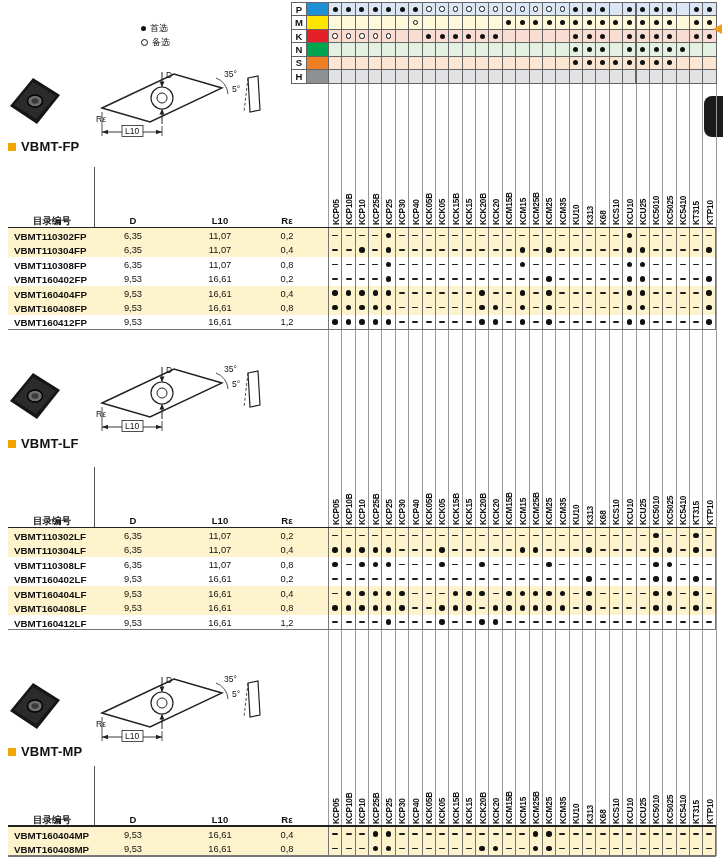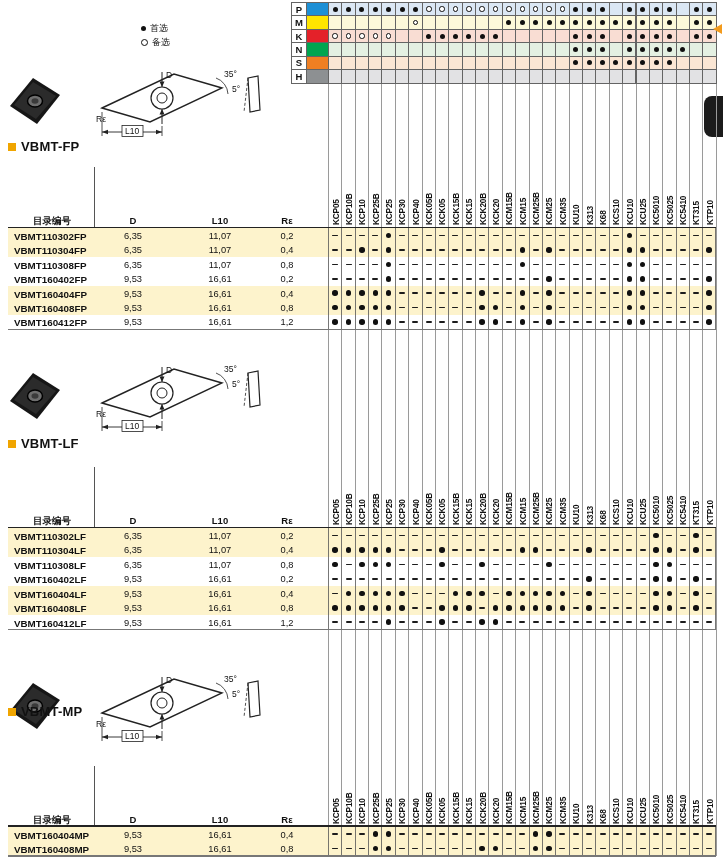--- a/index.html
+++ b/index.html
@@ -529,21 +529,21 @@
       <line x1="6" y1="66" x2="66" y2="66" stroke="#222" stroke-width="0.9"></line>
       <polygon points="6,66 12,63.8 12,68.2" fill="#222"></polygon>
       <polygon points="66,66 60,63.8 60,68.2" fill="#222"></polygon>
       <rect x="26" y="59.5" width="21" height="11" fill="#fff" stroke="#222" stroke-width="0.8"></rect>
       <text x="29" y="68">L10</text>
       <text x="0" y="56">Rε</text>
       <polygon points="152,12 162,10 164,44 154,46" fill="none" stroke="#222" stroke-width="1.2"></polygon>
       <line x1="152" y1="12" x2="148" y2="46" stroke="#222" stroke-width="0.8" stroke-dasharray="3,2"></line>
       <text x="136" y="26">5°</text>
     </svg>
-    <div class="section-title" style="left:8px;top:704px;justify-content:center;">
+    <div class="section-title" style="left:8px;top:744px;justify-content:center;">
       <span class="sq" style="background:#f0a500"></span>
       <span class="txt">VBMT-MP</span>
     </div>
   </div>
 
   <div id="tables">
       <div class="grade-label" style="position: absolute; left: 330.5px; top: 225.2px; width: 56px; height: 10.3697px; line-height: 10.3697px;">KCP05</div>
       <div class="grade-label" style="position: absolute; left: 343.87px; top: 225.2px; width: 56px; height: 10.3697px; line-height: 10.3697px;">KCP10B</div>
       <div class="grade-label" style="position: absolute; left: 357.239px; top: 225.2px; width: 56px; height: 10.3697px; line-height: 10.3697px;">KCP10</div>
       <div class="grade-label" style="position: absolute; left: 370.609px; top: 225.2px; width: 56px; height: 10.3697px; line-height: 10.3697px;">KCP25B</div>

